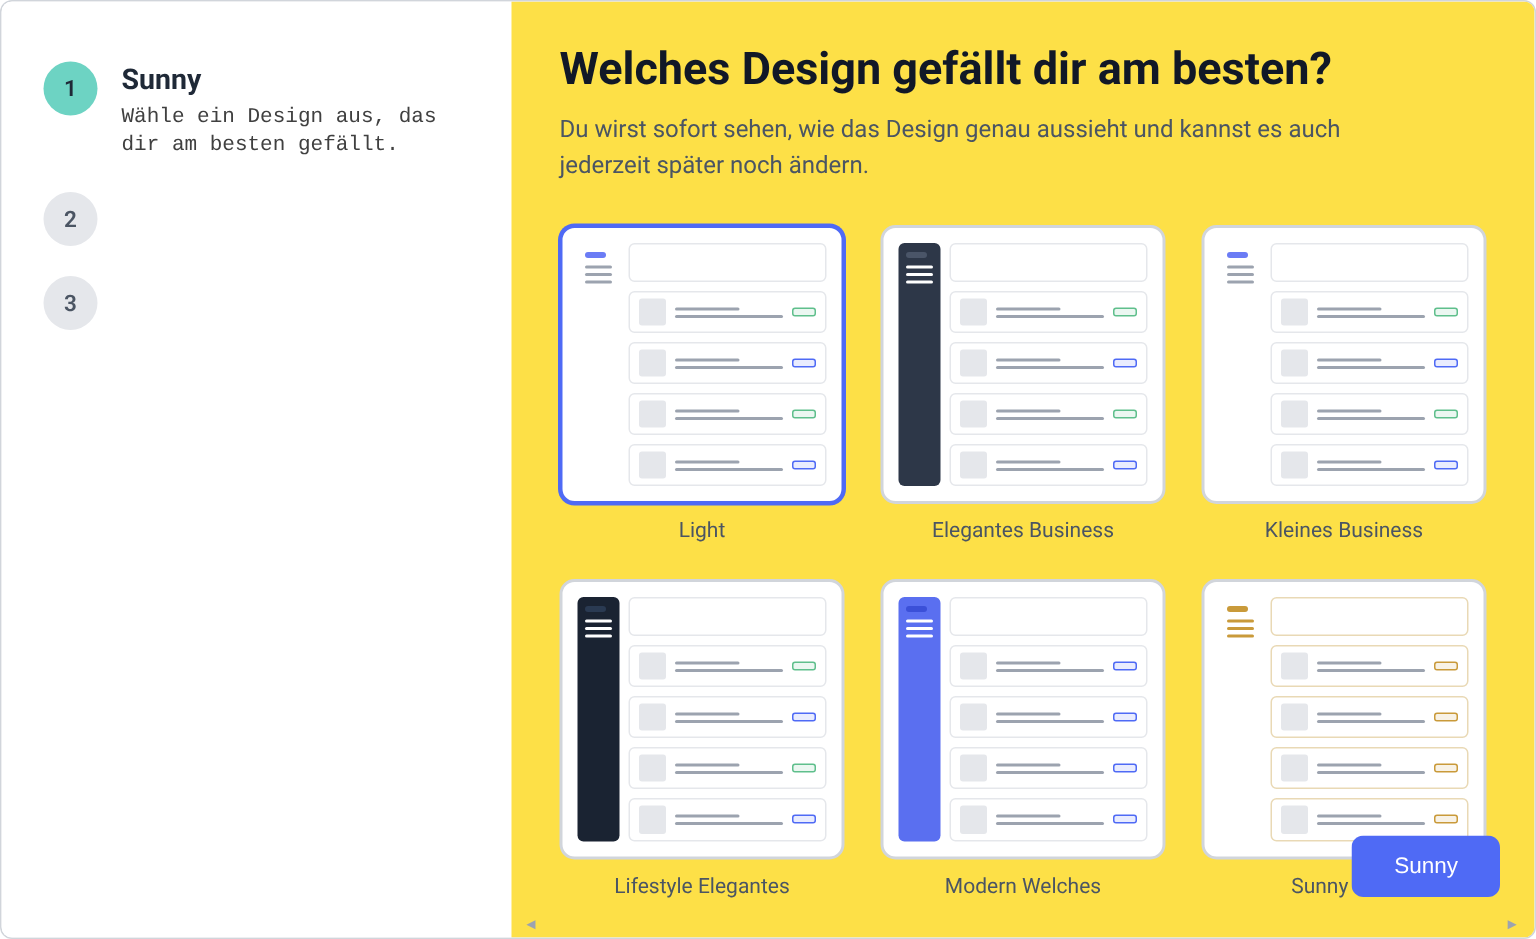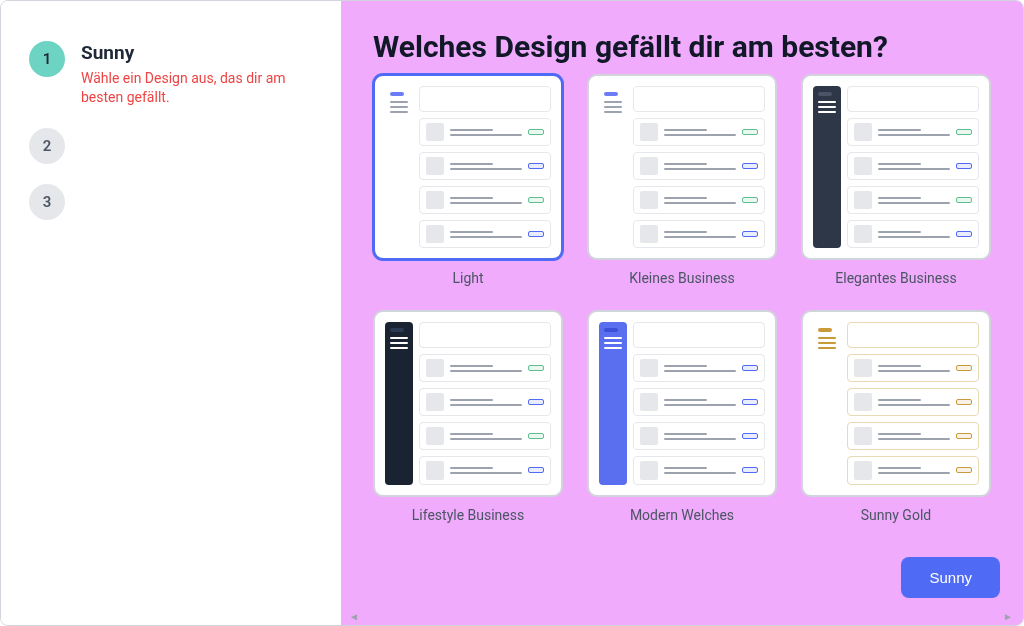--- a/index.html
+++ b/index.html
@@ -56,26 +56,27 @@
     }
     .step-title {
       font-size: 19px;
       font-weight: 700;
       color: #1f2937;
       line-height: 1.25;
       margin-bottom: 4px;
     }
     .step-desc {
       font-size: 14px;
-      color: #ef4444;
+      color: #404040;
       line-height: 1.4;
+      font-family: Liberation Mono, monospace;
     }
     .main {
       flex: 1;
-      background: #f0abfc;
+      background: #fde047;
       padding: 28px 32px 6px 32px;
       overflow-y: auto;
       position: relative;
     }
     .main-title {
       font-size: 30px;
       font-weight: 700;
       color: #111827;
       margin-bottom: 10px;
     }
@@ -225,20 +226,21 @@
   </div>
         <div class="step">
     <div class="step-number inactive">3</div>
     <div class="step-content">
     </div>
   </div>
       </div>
   </div>
   <div class="main">
     <h1 class="main-title">Welches Design gefällt dir am besten?</h1>
+    <p class="main-subtitle">Du wirst sofort sehen, wie das Design genau aussieht und kannst es auch jederzeit später noch ändern.</p>
     <div class="themes-grid" id="themes-container">
         <div class="theme-card">
           <div class="theme-preview selected">
             <div class="preview-sidebar" style="background: rgb(255, 255, 255);">
               <div class="dot" style="background: rgb(107, 124, 245);"></div>
               <div class="line" style="background: rgb(156, 163, 175);"></div>
               <div class="line" style="background: rgb(156, 163, 175);"></div>
               <div class="line" style="background: rgb(156, 163, 175);"></div>
             </div>
             <div class="preview-content">
@@ -274,20 +276,66 @@
                   <div class="preview-line"></div>
                 </div>
                 <div class="preview-tag" style="border-color: rgb(79, 106, 245); background: rgba(79, 106, 245, 0.125);"></div>
               </div>
             </div>
           </div>
           <div class="theme-label">Light</div>
         </div>
         <div class="theme-card">
           <div class="theme-preview">
+            <div class="preview-sidebar" style="background: rgb(45, 55, 72);">
+              <div class="dot" style="background: rgb(74, 85, 104);"></div>
+              <div class="line" style="background: rgb(255, 255, 255);"></div>
+              <div class="line" style="background: rgb(255, 255, 255);"></div>
+              <div class="line" style="background: rgb(255, 255, 255);"></div>
+            </div>
+            <div class="preview-content">
+              <div class="preview-header" style="border-color: rgb(229, 231, 235);"></div>
+              <div class="preview-item" style="border-color: rgb(229, 231, 235);">
+                <div class="preview-thumb"></div>
+                <div class="preview-lines">
+                  <div class="preview-line short"></div>
+                  <div class="preview-line"></div>
+                </div>
+                <div class="preview-tag" style="border-color: rgb(95, 191, 140); background: rgba(95, 191, 140, 0.125);"></div>
+              </div>
+              <div class="preview-item" style="border-color: rgb(229, 231, 235);">
+                <div class="preview-thumb"></div>
+                <div class="preview-lines">
+                  <div class="preview-line short"></div>
+                  <div class="preview-line"></div>
+                </div>
+                <div class="preview-tag" style="border-color: rgb(79, 106, 245); background: rgba(79, 106, 245, 0.125);"></div>
+              </div>
+              <div class="preview-item" style="border-color: rgb(229, 231, 235);">
+                <div class="preview-thumb"></div>
+                <div class="preview-lines">
+                  <div class="preview-line short"></div>
+                  <div class="preview-line"></div>
+                </div>
+                <div class="preview-tag" style="border-color: rgb(95, 191, 140); background: rgba(95, 191, 140, 0.125);"></div>
+              </div>
+              <div class="preview-item" style="border-color: rgb(229, 231, 235);">
+                <div class="preview-thumb"></div>
+                <div class="preview-lines">
+                  <div class="preview-line short"></div>
+                  <div class="preview-line"></div>
+                </div>
+                <div class="preview-tag" style="border-color: rgb(79, 106, 245); background: rgba(79, 106, 245, 0.125);"></div>
+              </div>
+            </div>
+          </div>
+          <div class="theme-label">Elegantes Business</div>
+        </div>
+        <div class="theme-card">
+          <div class="theme-preview">
             <div class="preview-sidebar" style="background: rgb(255, 255, 255);">
               <div class="dot" style="background: rgb(107, 124, 245);"></div>
               <div class="line" style="background: rgb(156, 163, 175);"></div>
               <div class="line" style="background: rgb(156, 163, 175);"></div>
               <div class="line" style="background: rgb(156, 163, 175);"></div>
             </div>
             <div class="preview-content">
               <div class="preview-header" style="border-color: rgb(229, 231, 235);"></div>
               <div class="preview-item" style="border-color: rgb(229, 231, 235);">
                 <div class="preview-thumb"></div>
@@ -320,22 +368,22 @@
                   <div class="preview-line"></div>
                 </div>
                 <div class="preview-tag" style="border-color: rgb(79, 106, 245); background: rgba(79, 106, 245, 0.125);"></div>
               </div>
             </div>
           </div>
           <div class="theme-label">Kleines Business</div>
         </div>
         <div class="theme-card">
           <div class="theme-preview">
-            <div class="preview-sidebar" style="background: rgb(45, 55, 72);">
-              <div class="dot" style="background: rgb(74, 85, 104);"></div>
+            <div class="preview-sidebar" style="background: rgb(26, 35, 50);">
+              <div class="dot" style="background: rgb(42, 58, 82);"></div>
               <div class="line" style="background: rgb(255, 255, 255);"></div>
               <div class="line" style="background: rgb(255, 255, 255);"></div>
               <div class="line" style="background: rgb(255, 255, 255);"></div>
             </div>
             <div class="preview-content">
               <div class="preview-header" style="border-color: rgb(229, 231, 235);"></div>
               <div class="preview-item" style="border-color: rgb(229, 231, 235);">
                 <div class="preview-thumb"></div>
                 <div class="preview-lines">
                   <div class="preview-line short"></div>
@@ -362,67 +410,21 @@
               <div class="preview-item" style="border-color: rgb(229, 231, 235);">
                 <div class="preview-thumb"></div>
                 <div class="preview-lines">
                   <div class="preview-line short"></div>
                   <div class="preview-line"></div>
                 </div>
                 <div class="preview-tag" style="border-color: rgb(79, 106, 245); background: rgba(79, 106, 245, 0.125);"></div>
               </div>
             </div>
           </div>
-          <div class="theme-label">Elegantes Business</div>
-        </div>
-        <div class="theme-card">
-          <div class="theme-preview">
-            <div class="preview-sidebar" style="background: rgb(26, 35, 50);">
-              <div class="dot" style="background: rgb(42, 58, 82);"></div>
-              <div class="line" style="background: rgb(255, 255, 255);"></div>
-              <div class="line" style="background: rgb(255, 255, 255);"></div>
-              <div class="line" style="background: rgb(255, 255, 255);"></div>
-            </div>
-            <div class="preview-content">
-              <div class="preview-header" style="border-color: rgb(229, 231, 235);"></div>
-              <div class="preview-item" style="border-color: rgb(229, 231, 235);">
-                <div class="preview-thumb"></div>
-                <div class="preview-lines">
-                  <div class="preview-line short"></div>
-                  <div class="preview-line"></div>
-                </div>
-                <div class="preview-tag" style="border-color: rgb(95, 191, 140); background: rgba(95, 191, 140, 0.125);"></div>
-              </div>
-              <div class="preview-item" style="border-color: rgb(229, 231, 235);">
-                <div class="preview-thumb"></div>
-                <div class="preview-lines">
-                  <div class="preview-line short"></div>
-                  <div class="preview-line"></div>
-                </div>
-                <div class="preview-tag" style="border-color: rgb(79, 106, 245); background: rgba(79, 106, 245, 0.125);"></div>
-              </div>
-              <div class="preview-item" style="border-color: rgb(229, 231, 235);">
-                <div class="preview-thumb"></div>
-                <div class="preview-lines">
-                  <div class="preview-line short"></div>
-                  <div class="preview-line"></div>
-                </div>
-                <div class="preview-tag" style="border-color: rgb(95, 191, 140); background: rgba(95, 191, 140, 0.125);"></div>
-              </div>
-              <div class="preview-item" style="border-color: rgb(229, 231, 235);">
-                <div class="preview-thumb"></div>
-                <div class="preview-lines">
-                  <div class="preview-line short"></div>
-                  <div class="preview-line"></div>
-                </div>
-                <div class="preview-tag" style="border-color: rgb(79, 106, 245); background: rgba(79, 106, 245, 0.125);"></div>
-              </div>
-            </div>
-          </div>
-          <div class="theme-label">Lifestyle Business</div>
+          <div class="theme-label">Lifestyle Elegantes</div>
         </div>
         <div class="theme-card">
           <div class="theme-preview">
             <div class="preview-sidebar" style="background: rgb(90, 111, 240);">
               <div class="dot" style="background: rgb(59, 80, 216);"></div>
               <div class="line" style="background: rgb(255, 255, 255);"></div>
               <div class="line" style="background: rgb(255, 255, 255);"></div>
               <div class="line" style="background: rgb(255, 255, 255);"></div>
             </div>
             <div class="preview-content">

